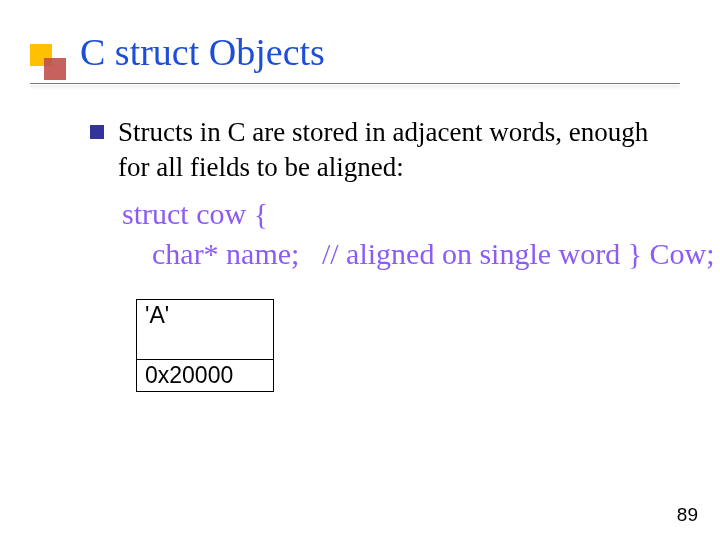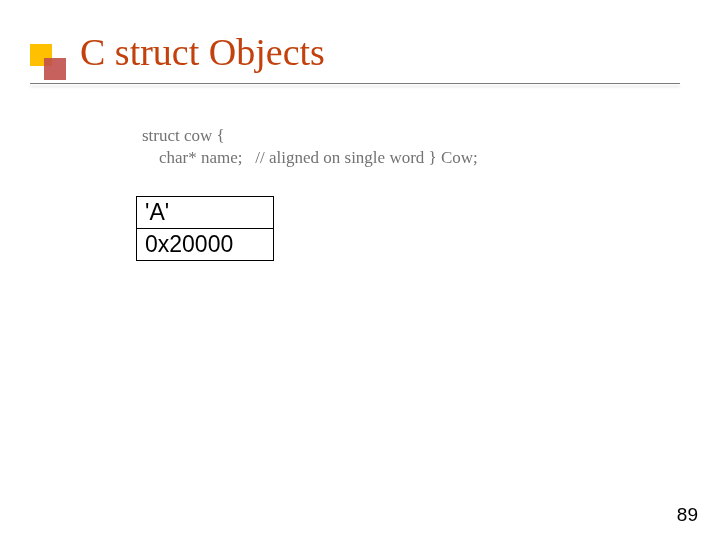--- a/index.html
+++ b/index.html
@@ -26,21 +26,21 @@
   .sq1 { left: 0; top: 0; background: #ffc000; z-index: 1; }
   .sq2 { left: 14px; top: 14px; background: #c0504d; z-index: 2; opacity: 0.9; }
   .title-wrap {
     position: absolute;
     left: 80px;
     top: 30px;
     right: 40px;
   }
   .title {
     font-size: 38px;
-    color: #c2410c;
+    color: #1d4ed8;
     font-weight: normal;
     padding-bottom: 6px;
   }
   .title-rule {
     position: absolute;
     left: 30px;
     right: 40px;
     top: 83px;
     height: 0;
     border-bottom: 1.5px solid #7a7a7a;
@@ -63,46 +63,46 @@
     background: #333399;
     margin-top: 10px;
     flex-shrink: 0;
   }
   .bullet-text {
     font-size: 27px;
     line-height: 1.28;
     color: #000;
   }
   .code-block {
-    margin-left: 52px;
+    margin-left: 32px;
     margin-top: 10px;
-    font-size: 17px;
+    font-size: 30px;
     line-height: 1.32;
-    color: #737373;
+    color: #8b5cf6;
   }
   .code-line { white-space: pre; }
   .mem-table {
     margin-left: 46px;
     margin-top: 26px;
     display: flex;
     align-items: center;
     gap: 18px;
   }
   .mem-cells {
     border: 1.5px solid #000;
     display: flex;
     flex-direction: column;
     font-family: Arial, Helvetica, sans-serif;
     font-size: 23px;
   }
   .cell {
     padding: 2px 10px 2px 8px;
     min-width: 136px;
   }
-  .cell + .cell { border-top: 1.5px solid #000; }
+  .cell + .cell { border-top: 1.5px solid #000; margin-top: 28px; }
   .mem-label {
     font-family: Arial, Helvetica, sans-serif;
     font-size: 24px;
     color: #000;
   }
   .page-num {
     position: absolute;
     right: 22px;
     bottom: 14px;
     font-family: Arial, Helvetica, sans-serif;
@@ -117,20 +117,24 @@
   <div class="sq sq1"></div>
   <div class="sq sq2"></div>
 </div>
 
 <div class="title-wrap">
   <div class="title">C struct Objects</div>
 </div>
 <div class="title-rule"></div>
 
 <div class="content">
+  <div class="bullet-row">
+    <div class="bullet-icon"></div>
+    <div class="bullet-text">Structs in C are stored in adjacent words, enough for all fields to be aligned:</div>
+  </div>
 
   <div class="code-block">
     <div class="code-line">struct cow {</div>
     <div class="code-line">    char* name;   // aligned on single word } Cow;</div>
   </div>
 
   <div class="mem-table">
     <div class="mem-cells">
       <div class="cell">'A'</div>
       <div class="cell">0x20000</div>

